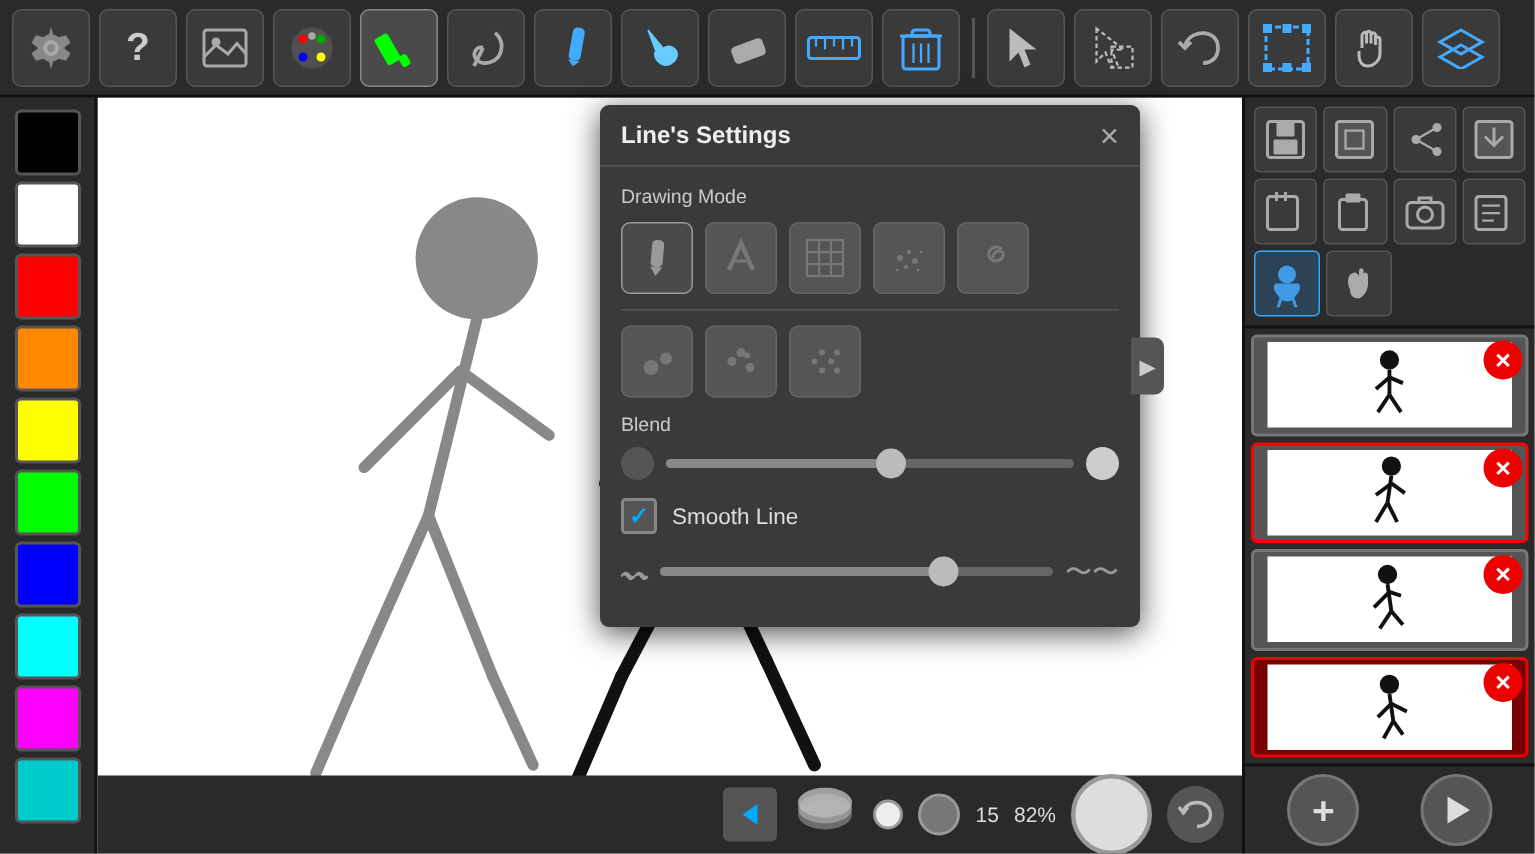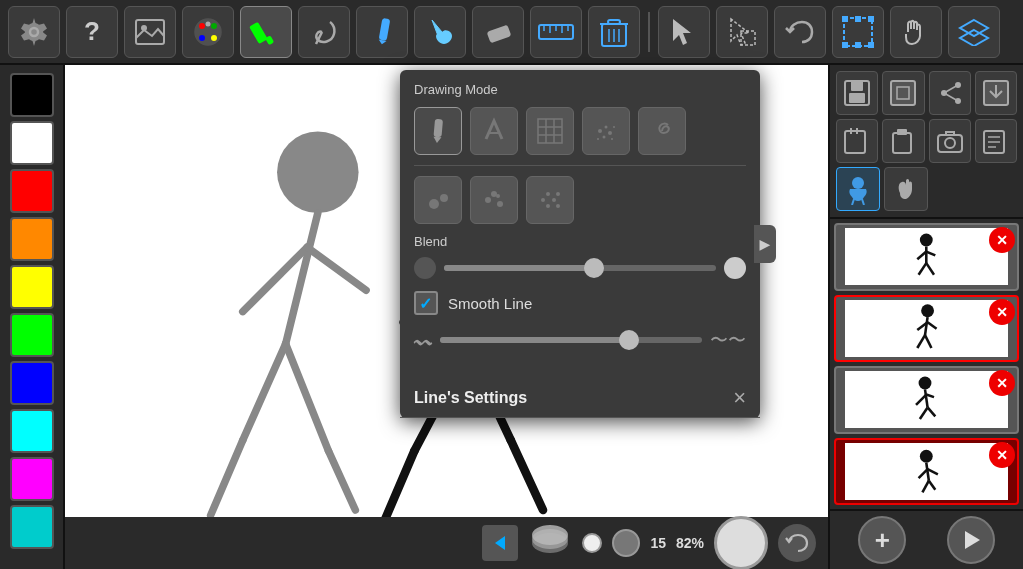--- a/index.html
+++ b/index.html
@@ -372,21 +372,21 @@
       font-size: 14px;
     }
 
     
     .canvas-bottom-item {
       display: flex;
       align-items: center;
       justify-content: center;
       color: #ddd;
       font-size: 14px;
-      font-weight: bold;
+      font-weight: normal;
     }
     .prev-btn {
       width: 36px;
       height: 36px;
       background: #555;
       border-radius: 4px;
       display: flex;
       align-items: center;
       justify-content: center;
       cursor: pointer;
@@ -798,20 +798,24 @@
         <svg width="22" height="22" viewBox="0 0 22 22">
             <polygon points="5,2 20,11 5,20" fill="#ddd"></polygon>
           </svg>
       </div>
     </div>
   </div>
 
 </div>
 
 <div id="settings-dialog">
+  <div id="dialog-header">
+    <span id="dialog-title">Line's Settings</span>
+    <span id="dialog-close">×</span>
+  </div>
   <div id="dialog-body">
     <div class="dialog-section-label">Drawing Mode</div>
 
     <div class="drawing-modes-row">
 
       <div class="mode-btn active">
         <svg width="28" height="28" viewBox="0 0 28 28" fill="none">
           <rect x="10" y="2" width="8" height="18" rx="3" fill="#999" transform="rotate(5 14 14)"></rect>
           <polygon points="10,20 14,26 18,20" fill="#999" transform="rotate(5 14 14)"></polygon>
         </svg>
@@ -899,21 +903,17 @@
 
     <div class="slider-row">
       <span class="wavy-icon-left">〰</span>
       <div class="slider-track">
         <div class="slider-fill" style="width:72%;"></div>
         <div class="slider-thumb" style="left:calc(72% - 10px);"></div>
       </div>
       <span class="wavy-icon-right">〜〜</span>
     </div>
   </div>
-  <div id="dialog-header">
-    <span id="dialog-title">Line's Settings</span>
-    <span id="dialog-close">×</span>
-  </div>
 
   <div class="dialog-expand-btn">
     <span>▶</span>
   </div>
 </div>
 
 </body></html>

